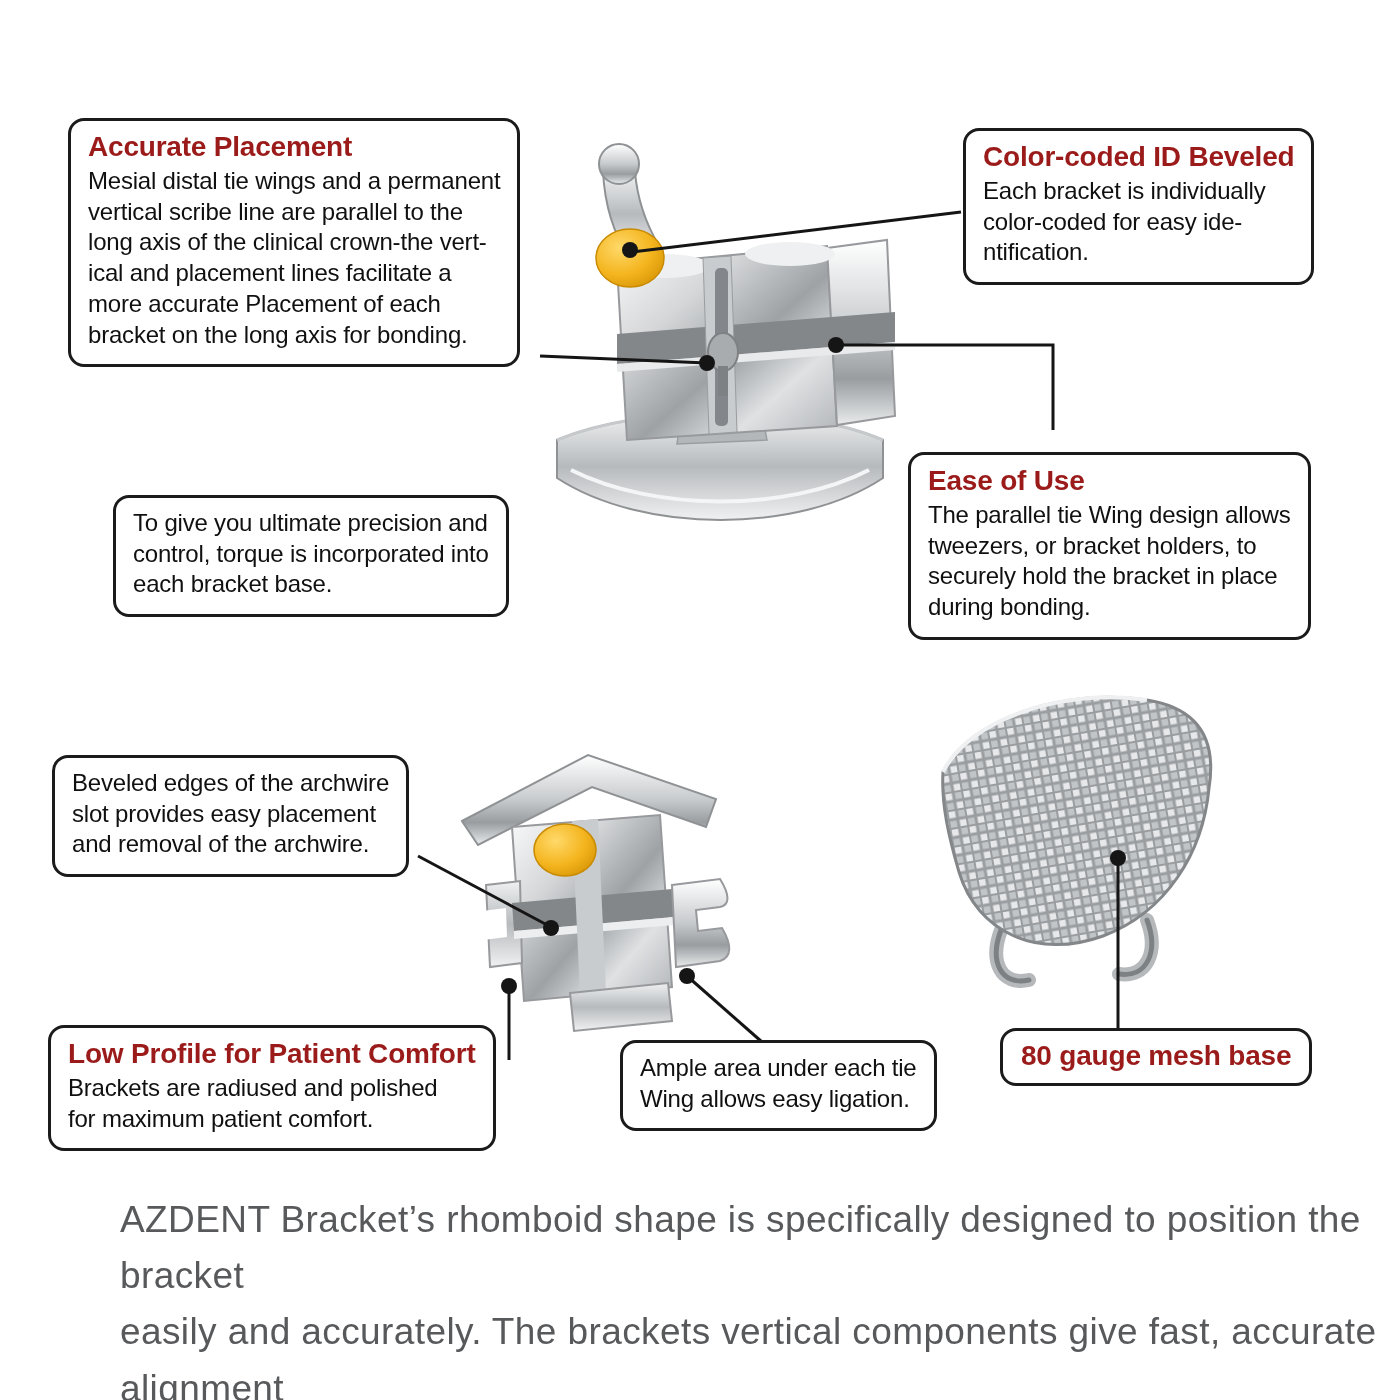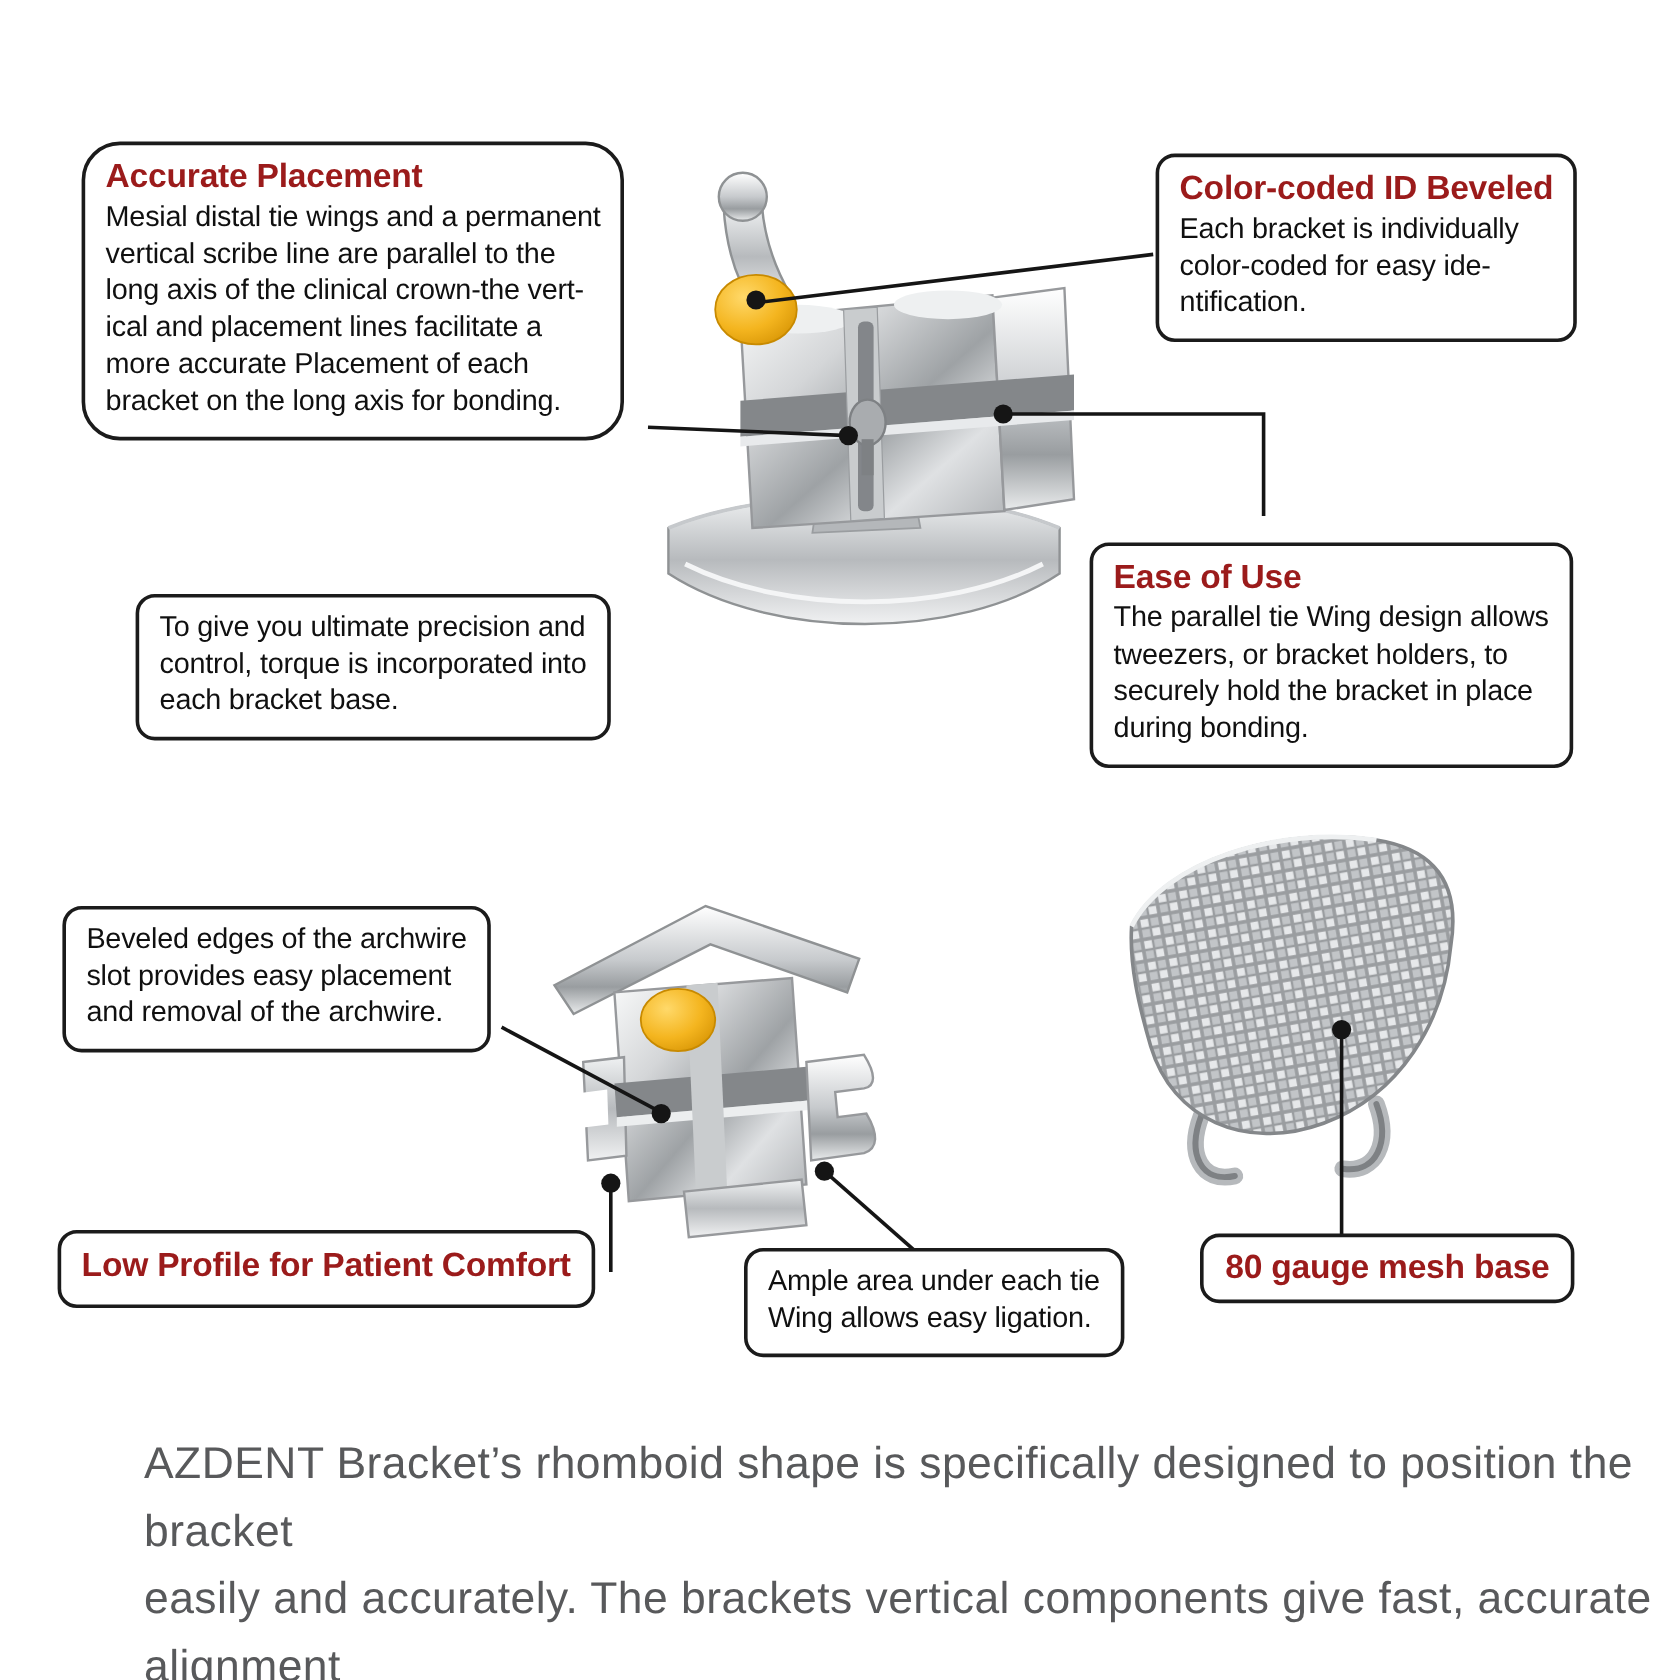--- a/index.html
+++ b/index.html
@@ -141,21 +141,21 @@
     <circle cx="707" cy="363" r="8"></circle>
     <circle cx="630" cy="250" r="8"></circle>
     <circle cx="836" cy="345" r="8"></circle>
     <circle cx="551" cy="928" r="8"></circle>
     <circle cx="509" cy="986" r="8"></circle>
     <circle cx="687" cy="976" r="8"></circle>
     <circle cx="1118" cy="858" r="8"></circle>
   </g>
 </svg>
 
-<div class="callout" style="left:68px; top:118px;border-radius:32px;">
+<div class="callout" style="left:68px; top:118px;">
   <div class="callout-title">Accurate Placement</div>
   <div class="callout-body">Mesial distal tie wings and a permanent
 vertical scribe line are parallel to the
 long axis of the clinical crown-the vert-
 ical and placement lines facilitate a
 more accurate Placement of each
 bracket on the long axis for bonding.</div>
 </div>
 
 <div class="callout" style="left:963px; top:128px;">
@@ -180,20 +180,22 @@
 </div>
 
 <div class="callout" style="left:52px; top:755px;">
   <div class="callout-body">Beveled edges of the archwire
 slot provides easy placement
 and removal of the archwire.</div>
 </div>
 
 <div class="callout" style="left:48px; top:1025px;">
   <div class="callout-title">Low Profile for Patient Comfort</div>
+  <div class="callout-body">Brackets are radiused and polished
+for maximum patient comfort.</div>
 </div>
 
 <div class="callout" style="left:620px; top:1040px;">
   <div class="callout-body">Ample area under each tie
 Wing allows easy ligation.</div>
 </div>
 
 <div class="callout callout--title-only" style="left:1000px; top:1028px;">
   <div class="callout-title" style="margin-bottom:0;">80 gauge mesh base</div>
 </div>

